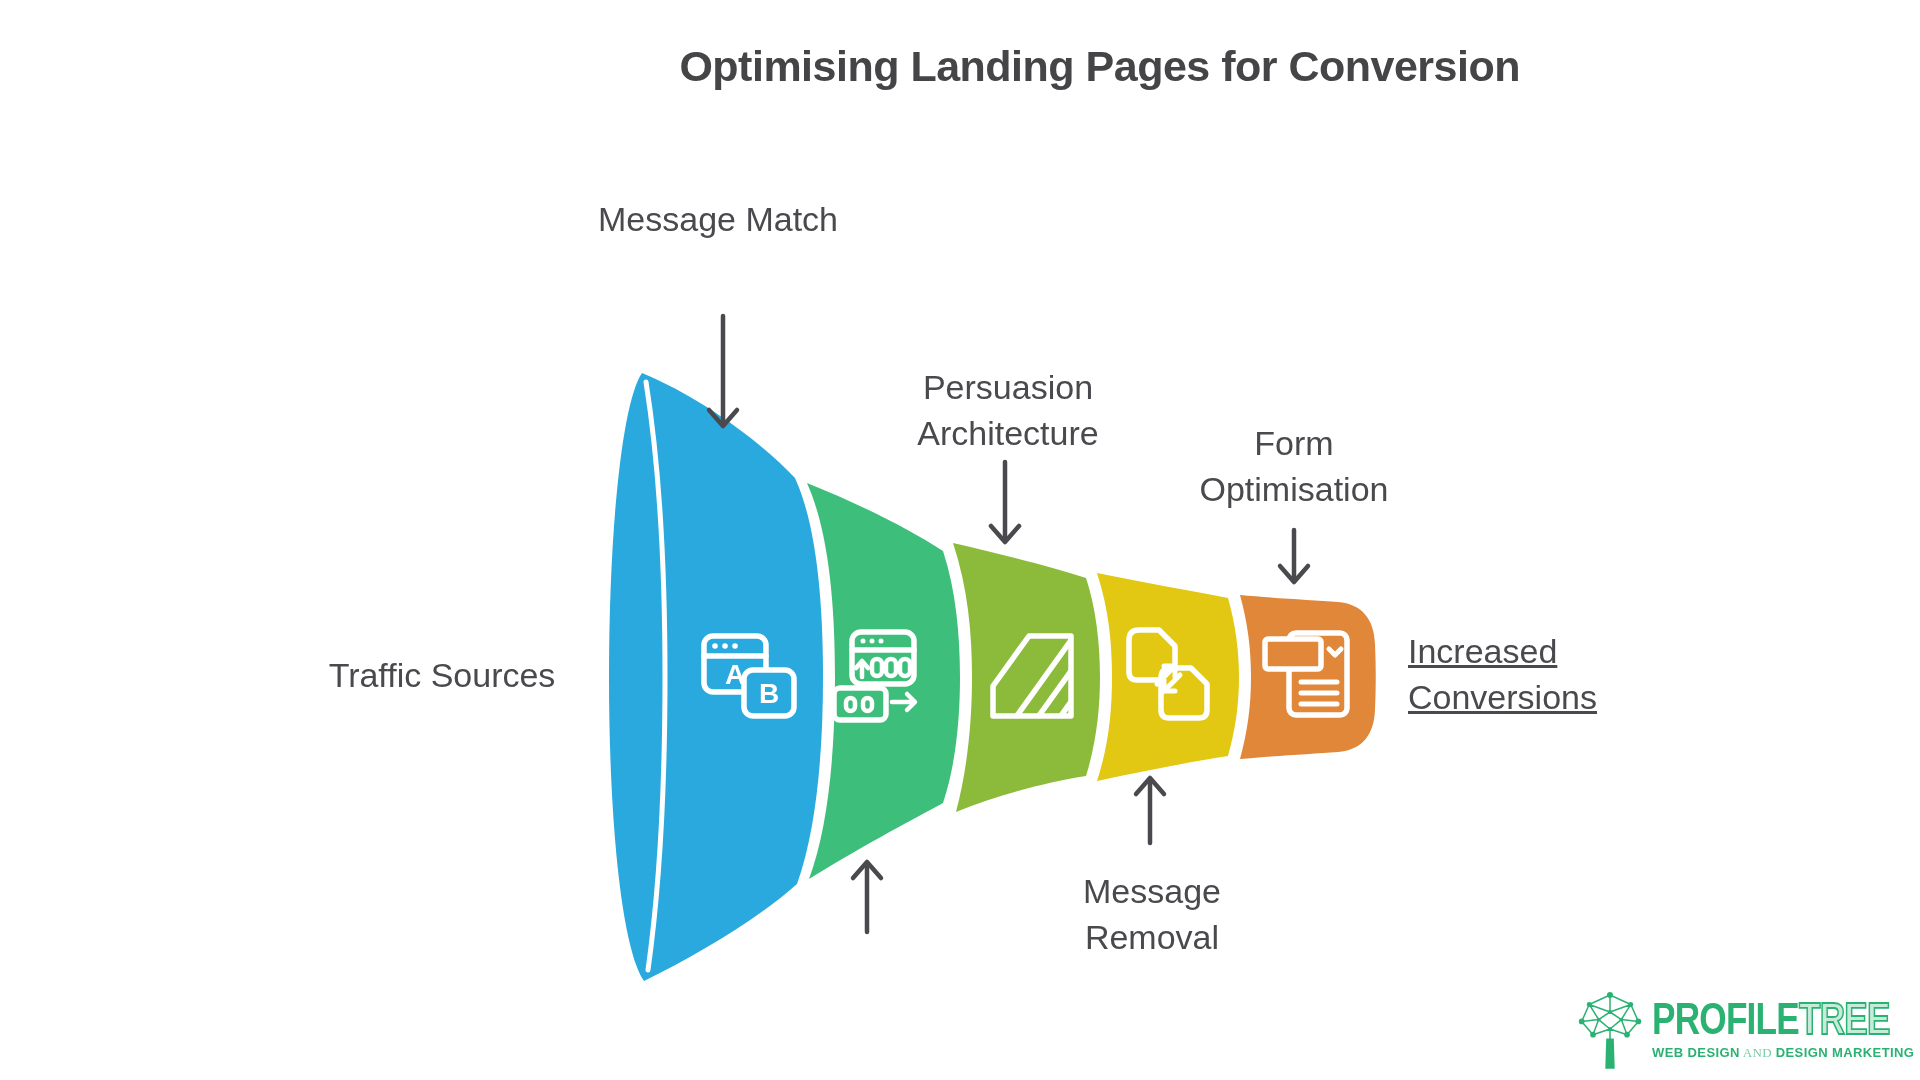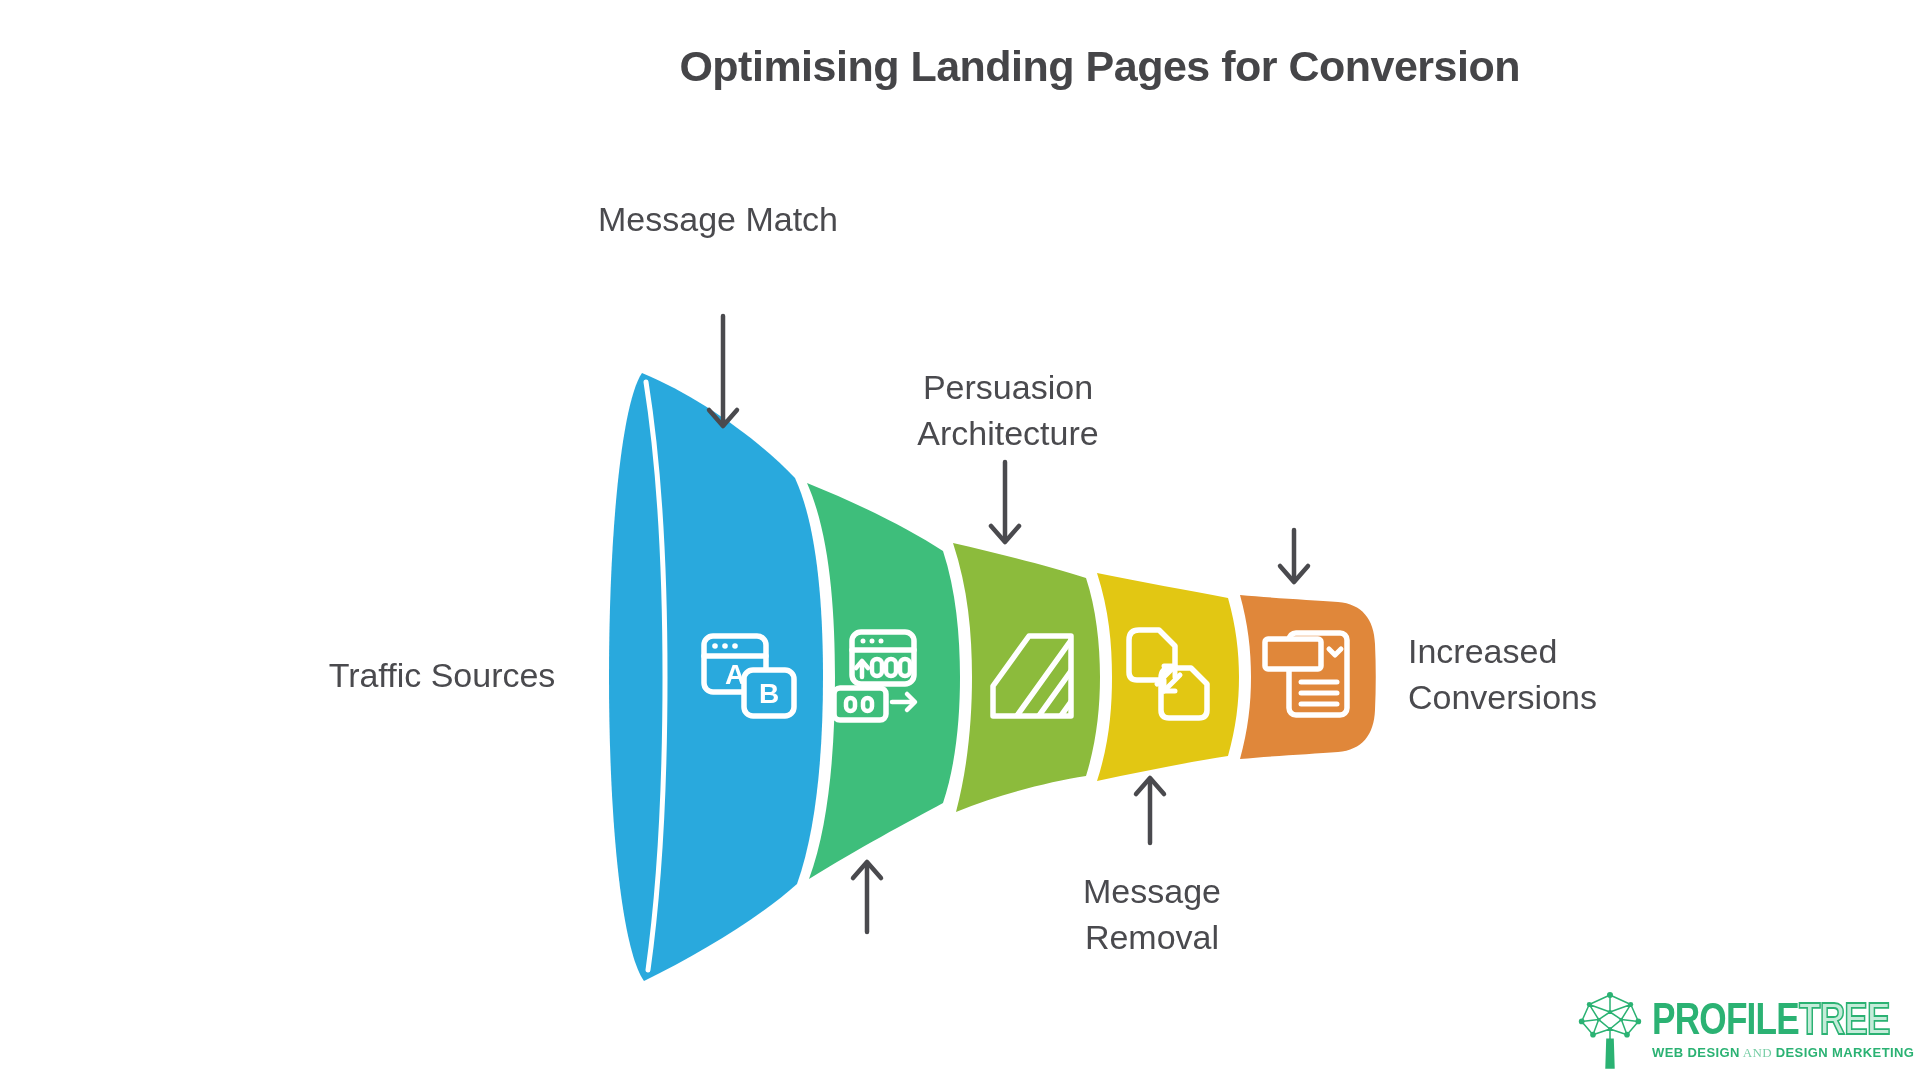--- a/index.html
+++ b/index.html
@@ -134,24 +134,25 @@
       <polyline points="853,878 867,862 881,878"></polyline>
     </g>
     <g fill="none" stroke-width="4.5" stroke-linecap="round" stroke-linejoin="round" stroke="#4a4a4e">
       <line x1="1150" y1="843" x2="1150" y2="780"></line>
       <polyline points="1136,794 1150,778 1164,794"></polyline>
     </g>
   </svg>
 
   <div class="lbl" style="left:598px;top:196px;width:240px;">Message Match</div>
   <div class="lbl" style="left:873px;top:352px;width:270px;margin-top:12px;">Persuasion Architecture</div>
+  <div class="lbl" style="left:1174px;top:420px;width:240px;">Form Optimisation</div>
   <div class="lbl" style="left:1047px;top:868px;width:210px;">Message Removal</div>
 
   <div class="lbl" style="left:292px;top:652px;width:300px;white-space:nowrap;">Traffic Sources</div>
-  <div class="lbl lbl-left" style="left:1408px;top:628px;width:230px;">Increased Conversions</div>
+  <div class="lbl lbl-left" style="left:1408px;top:628px;width:230px;text-decoration:underline;">Increased Conversions</div>
 
   <div id="logo">
     <svg id="logo-tree" viewBox="0 0 72 88">
       <g stroke-width="1.6" fill="none" stroke="#2bb273">
         <path d="M36 8 L14 18 M36 8 L58 18 M36 8 L36 26 M14 18 L6 36 M14 18 L36 26 M14 18 L24 34
                  M58 18 L66 36 M58 18 L36 26 M58 18 L48 34 M6 36 L18 50 M6 36 L24 34 M66 36 L54 50
                  M66 36 L48 34 M18 50 L24 34 M18 50 L36 44 M54 50 L48 34 M54 50 L36 44
                  M36 26 L24 34 M36 26 L48 34 M24 34 L36 44 M48 34 L36 44 M36 44 L36 56"></path>
       </g>
       <g stroke="none" fill="#2bb273">

